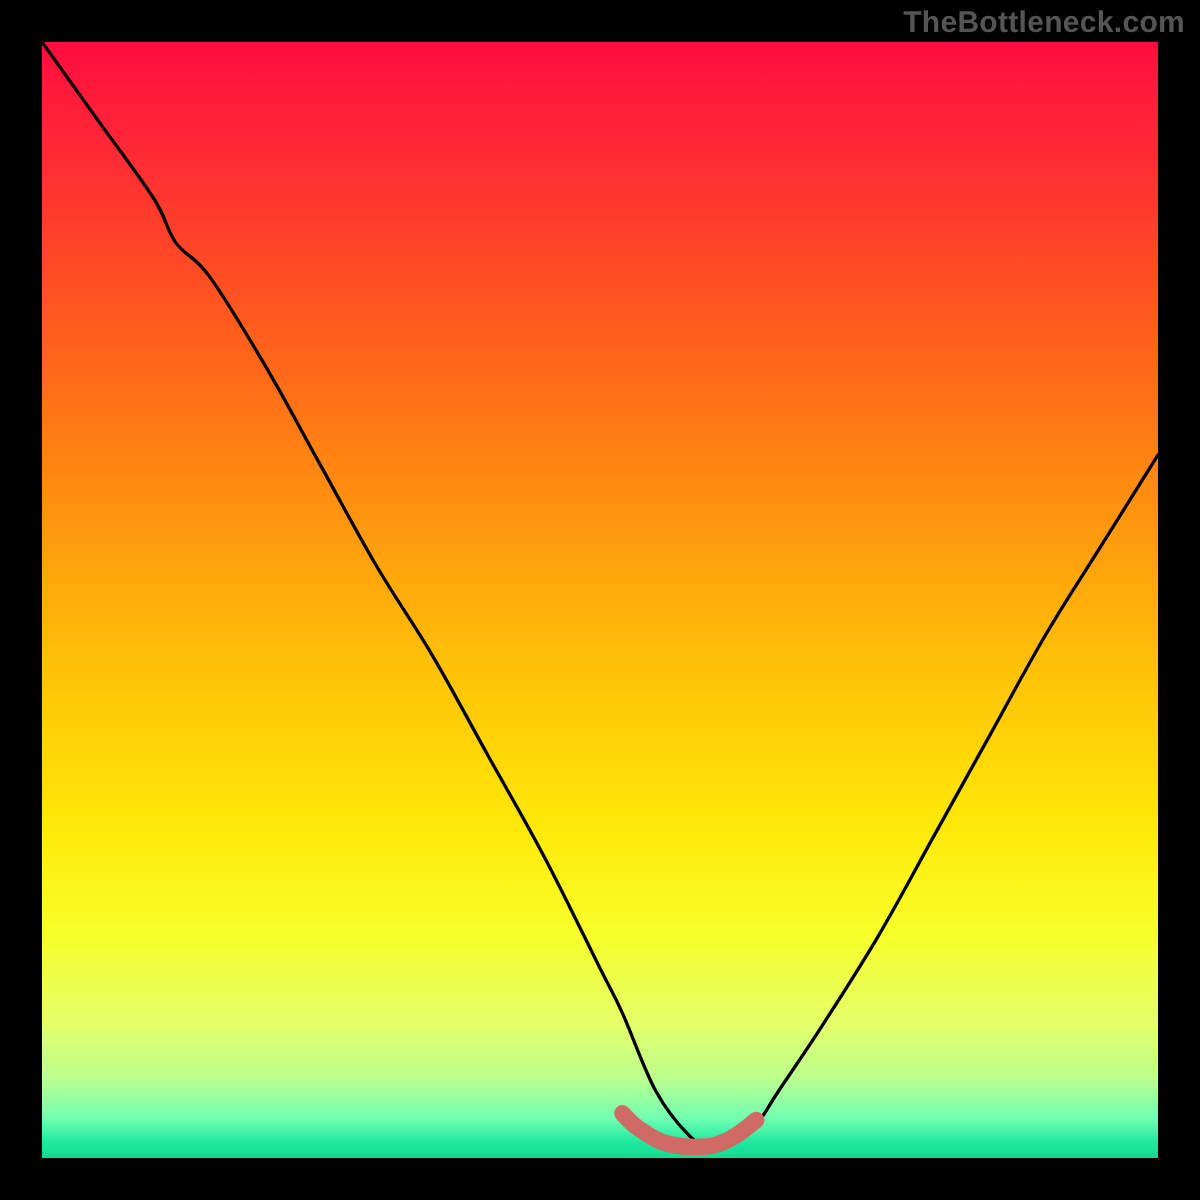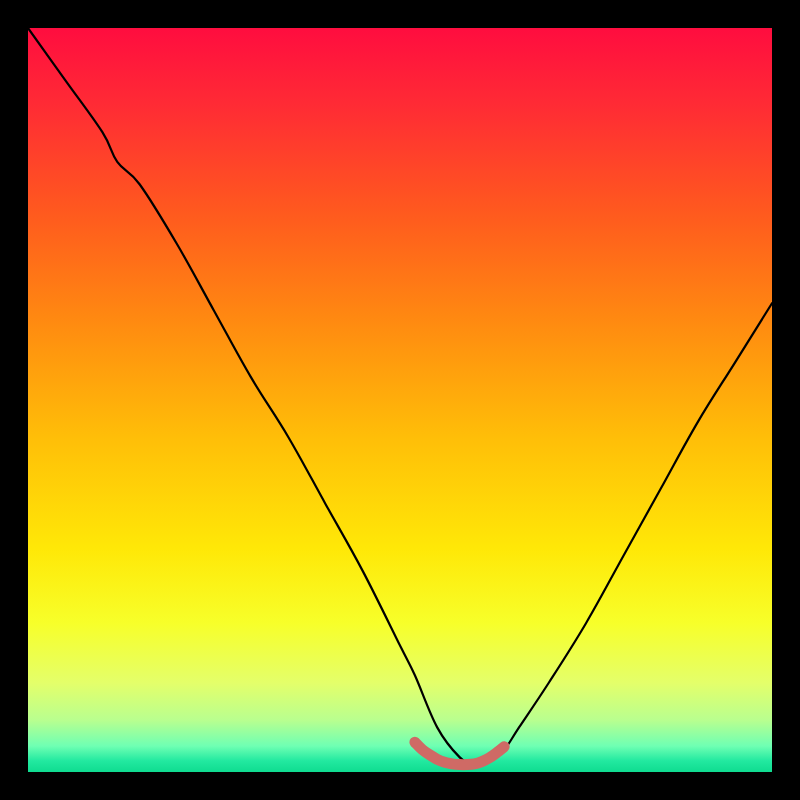--- a/index.html
+++ b/index.html
@@ -40,20 +40,21 @@
     display: block;
     width: 744px;
     height: 744px;
   }
 </style>
 </head>
 <body>
 
 <div class="frame">
 
+  <div class="watermark">TheBottleneck.com</div>
 
   <div class="plot-wrap">
     <svg viewBox="0 0 744 744" preserveAspectRatio="none">
       <defs>
         <linearGradient id="bg-grad" x1="0" y1="0" x2="0" y2="1">
             <stop offset="0%" stop-color="#ff0d3f"></stop>
             <stop offset="10%" stop-color="#ff2a35"></stop>
             <stop offset="25%" stop-color="#ff5a1e"></stop>
             <stop offset="40%" stop-color="#ff8c10"></stop>
             <stop offset="55.00000000000001%" stop-color="#ffbe08"></stop>

